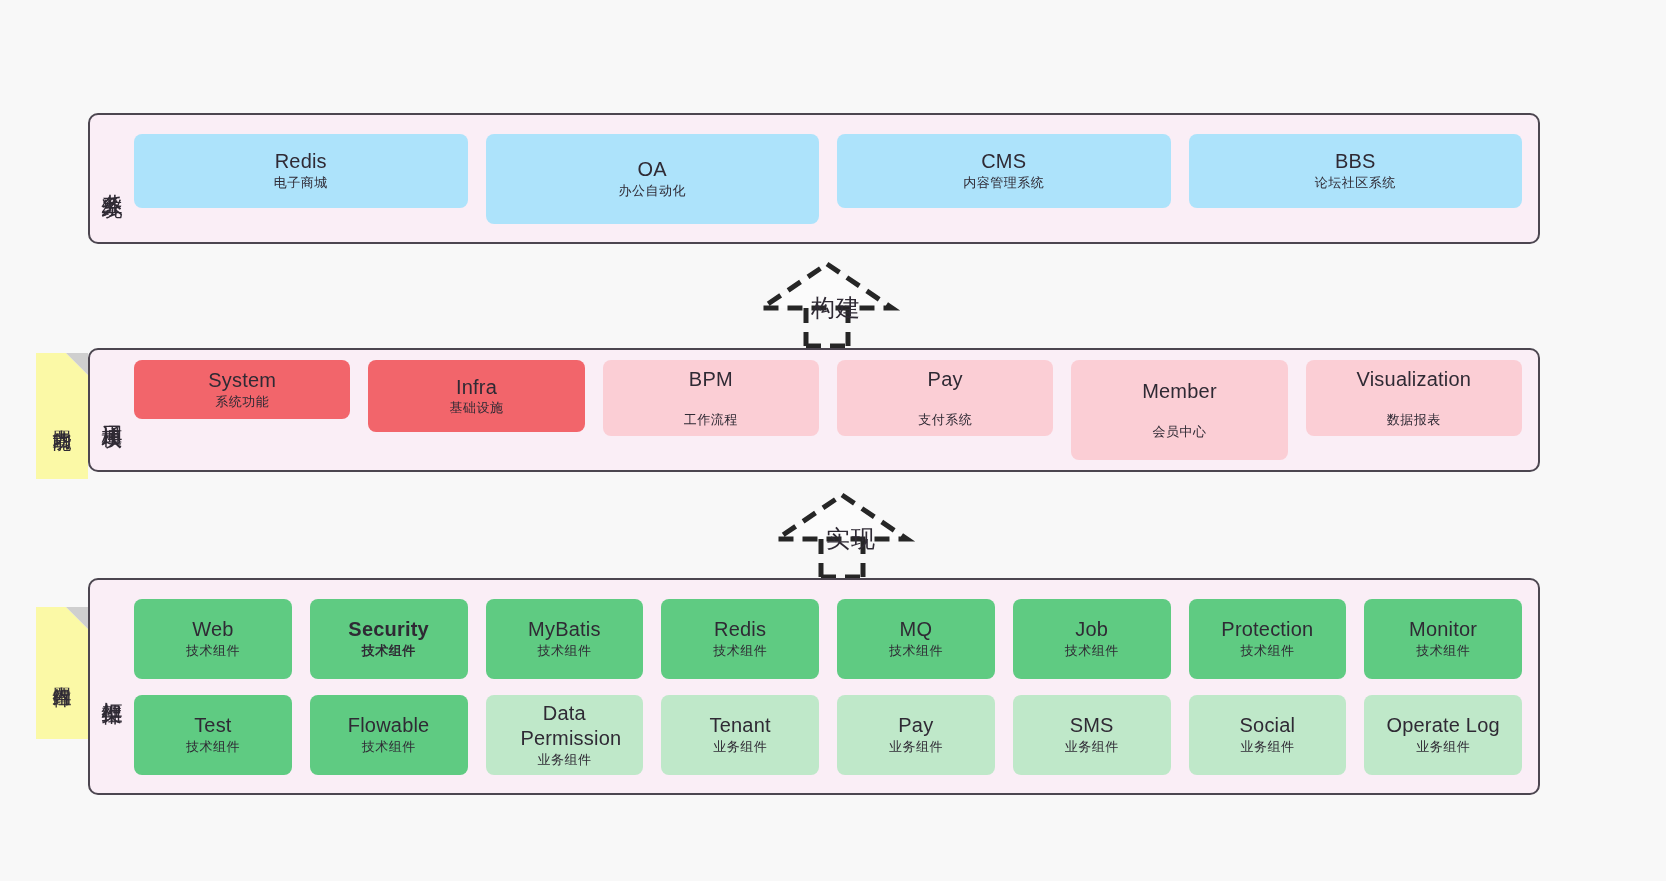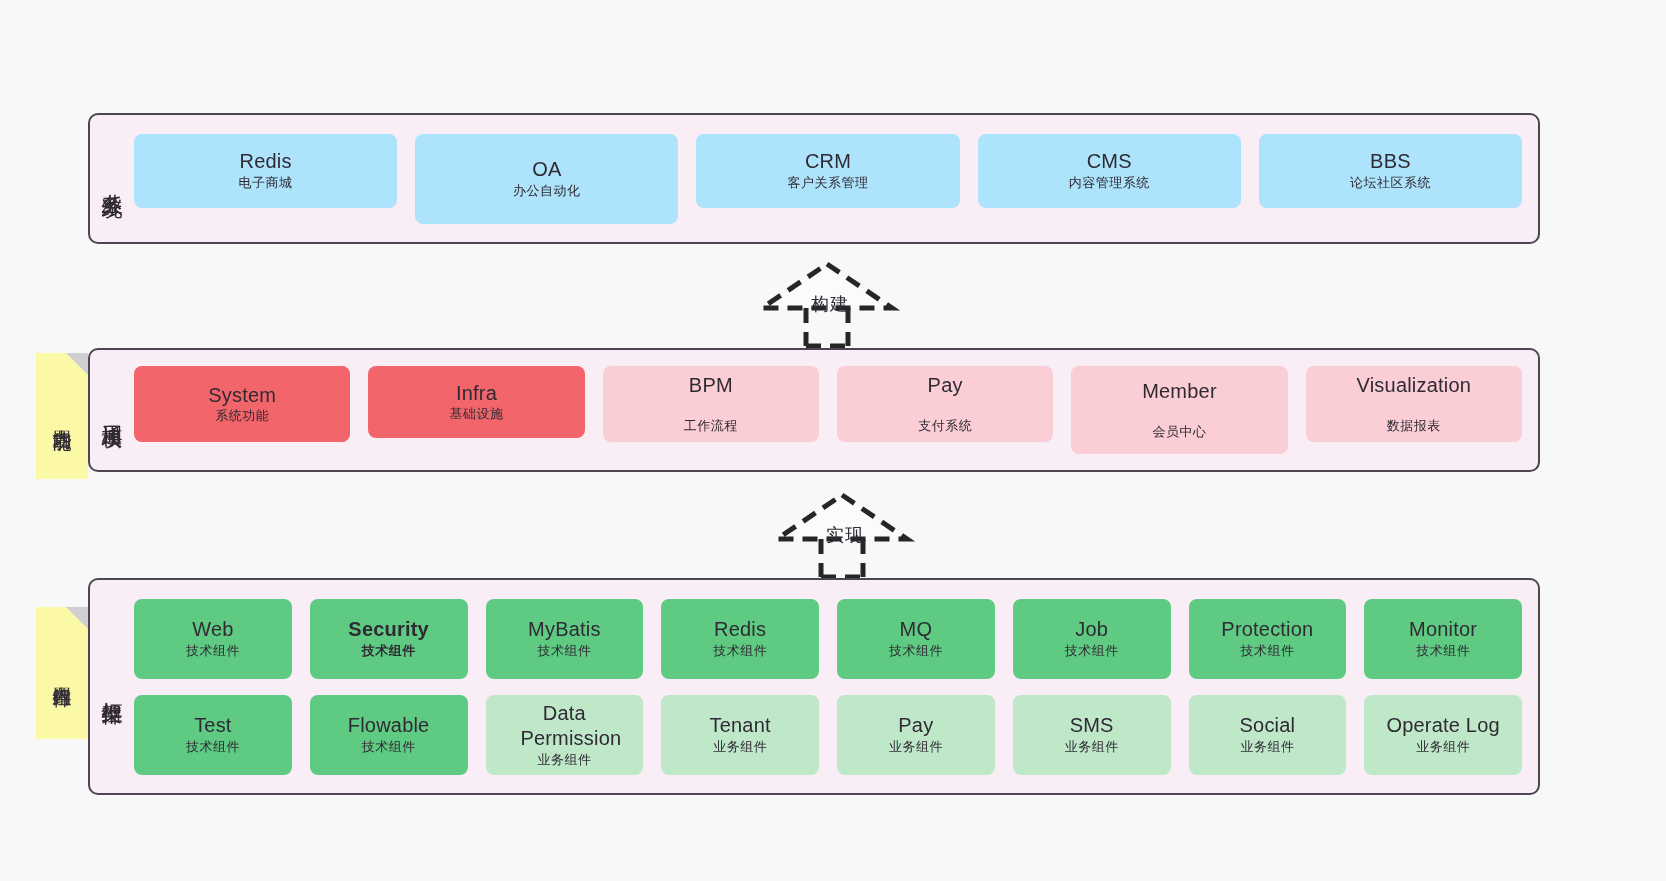--- a/index.html
+++ b/index.html
@@ -120,21 +120,21 @@
     border-top: 22px solid #f8f8f8;
   }
 
   
   .uml-arrow {
     position: absolute;
   }
   .uml-arrow svg { display: block; }
   .uml-label {
     position: absolute;
-    font-size: 18px;
+    font-size: 24px;
     color: #2f2a34;
     background: transparent;
     letter-spacing: 1px;
     white-space: nowrap;
   }
 </style>
 </head>
 <body>
 
 <div id="stage">
@@ -145,24 +145,20 @@
       <div class="row">
         <div class="card c-blue" style="height:74px;">
           <span class="t-en">Redis</span>
           <span class="t-cn">电子商城</span>
         </div>
         <div class="card c-blue" style="height:90px;">
           <span class="t-en">OA</span>
           <span class="t-cn">办公自动化</span>
         </div>
         <div class="card c-blue" style="height:74px;">
-          <span class="t-en">CRM</span>
-          <span class="t-cn">客户关系管理</span>
-        </div>
-        <div class="card c-blue" style="height:74px;">
           <span class="t-en">CMS</span>
           <span class="t-cn">内容管理系统</span>
         </div>
         <div class="card c-blue" style="height:74px;">
           <span class="t-en">BBS</span>
           <span class="t-cn">论坛社区系统</span>
         </div>
       </div>
     </div>
   </div>
@@ -182,37 +178,37 @@
   <div class="note" style="left:36px; top:353px; width:52px; height:126px;">
     <span class="fold-bg"></span>
     <span class="fold"></span>
     <span>内置功能</span>
   </div>
 
   <div class="layer" id="layer-common-modules" style="left:88px; top:348px; width:1452px; height:124px;">
     <div class="layer-title">通用模块</div>
     <div class="layer-body">
       <div class="row">
-        <div class="card c-red" style="height:76px;">
+        <div class="card c-red" style="height:59px;">
           <span class="t-en">System</span>
           <span class="t-cn">系统功能</span>
         </div>
         <div class="card c-red" style="height:72px;">
           <span class="t-en">Infra</span>
           <span class="t-cn">基础设施</span>
         </div>
         <div class="card c-pink" style="height:76px;">
           <span class="t-en">BPM</span>
           <span class="t-cn">工作流程</span>
         </div>
         <div class="card c-pink" style="height:76px;">
           <span class="t-en">Pay</span>
           <span class="t-cn">支付系统</span>
         </div>
-        <div class="card c-pink" style="height:88px;">
+        <div class="card c-pink" style="height:100px;">
           <span class="t-en">Member</span>
           <span class="t-cn">会员中心</span>
         </div>
         <div class="card c-pink" style="height:76px;">
           <span class="t-en">Visualization</span>
           <span class="t-cn">数据报表</span>
         </div>
       </div>
     </div>
   </div>

